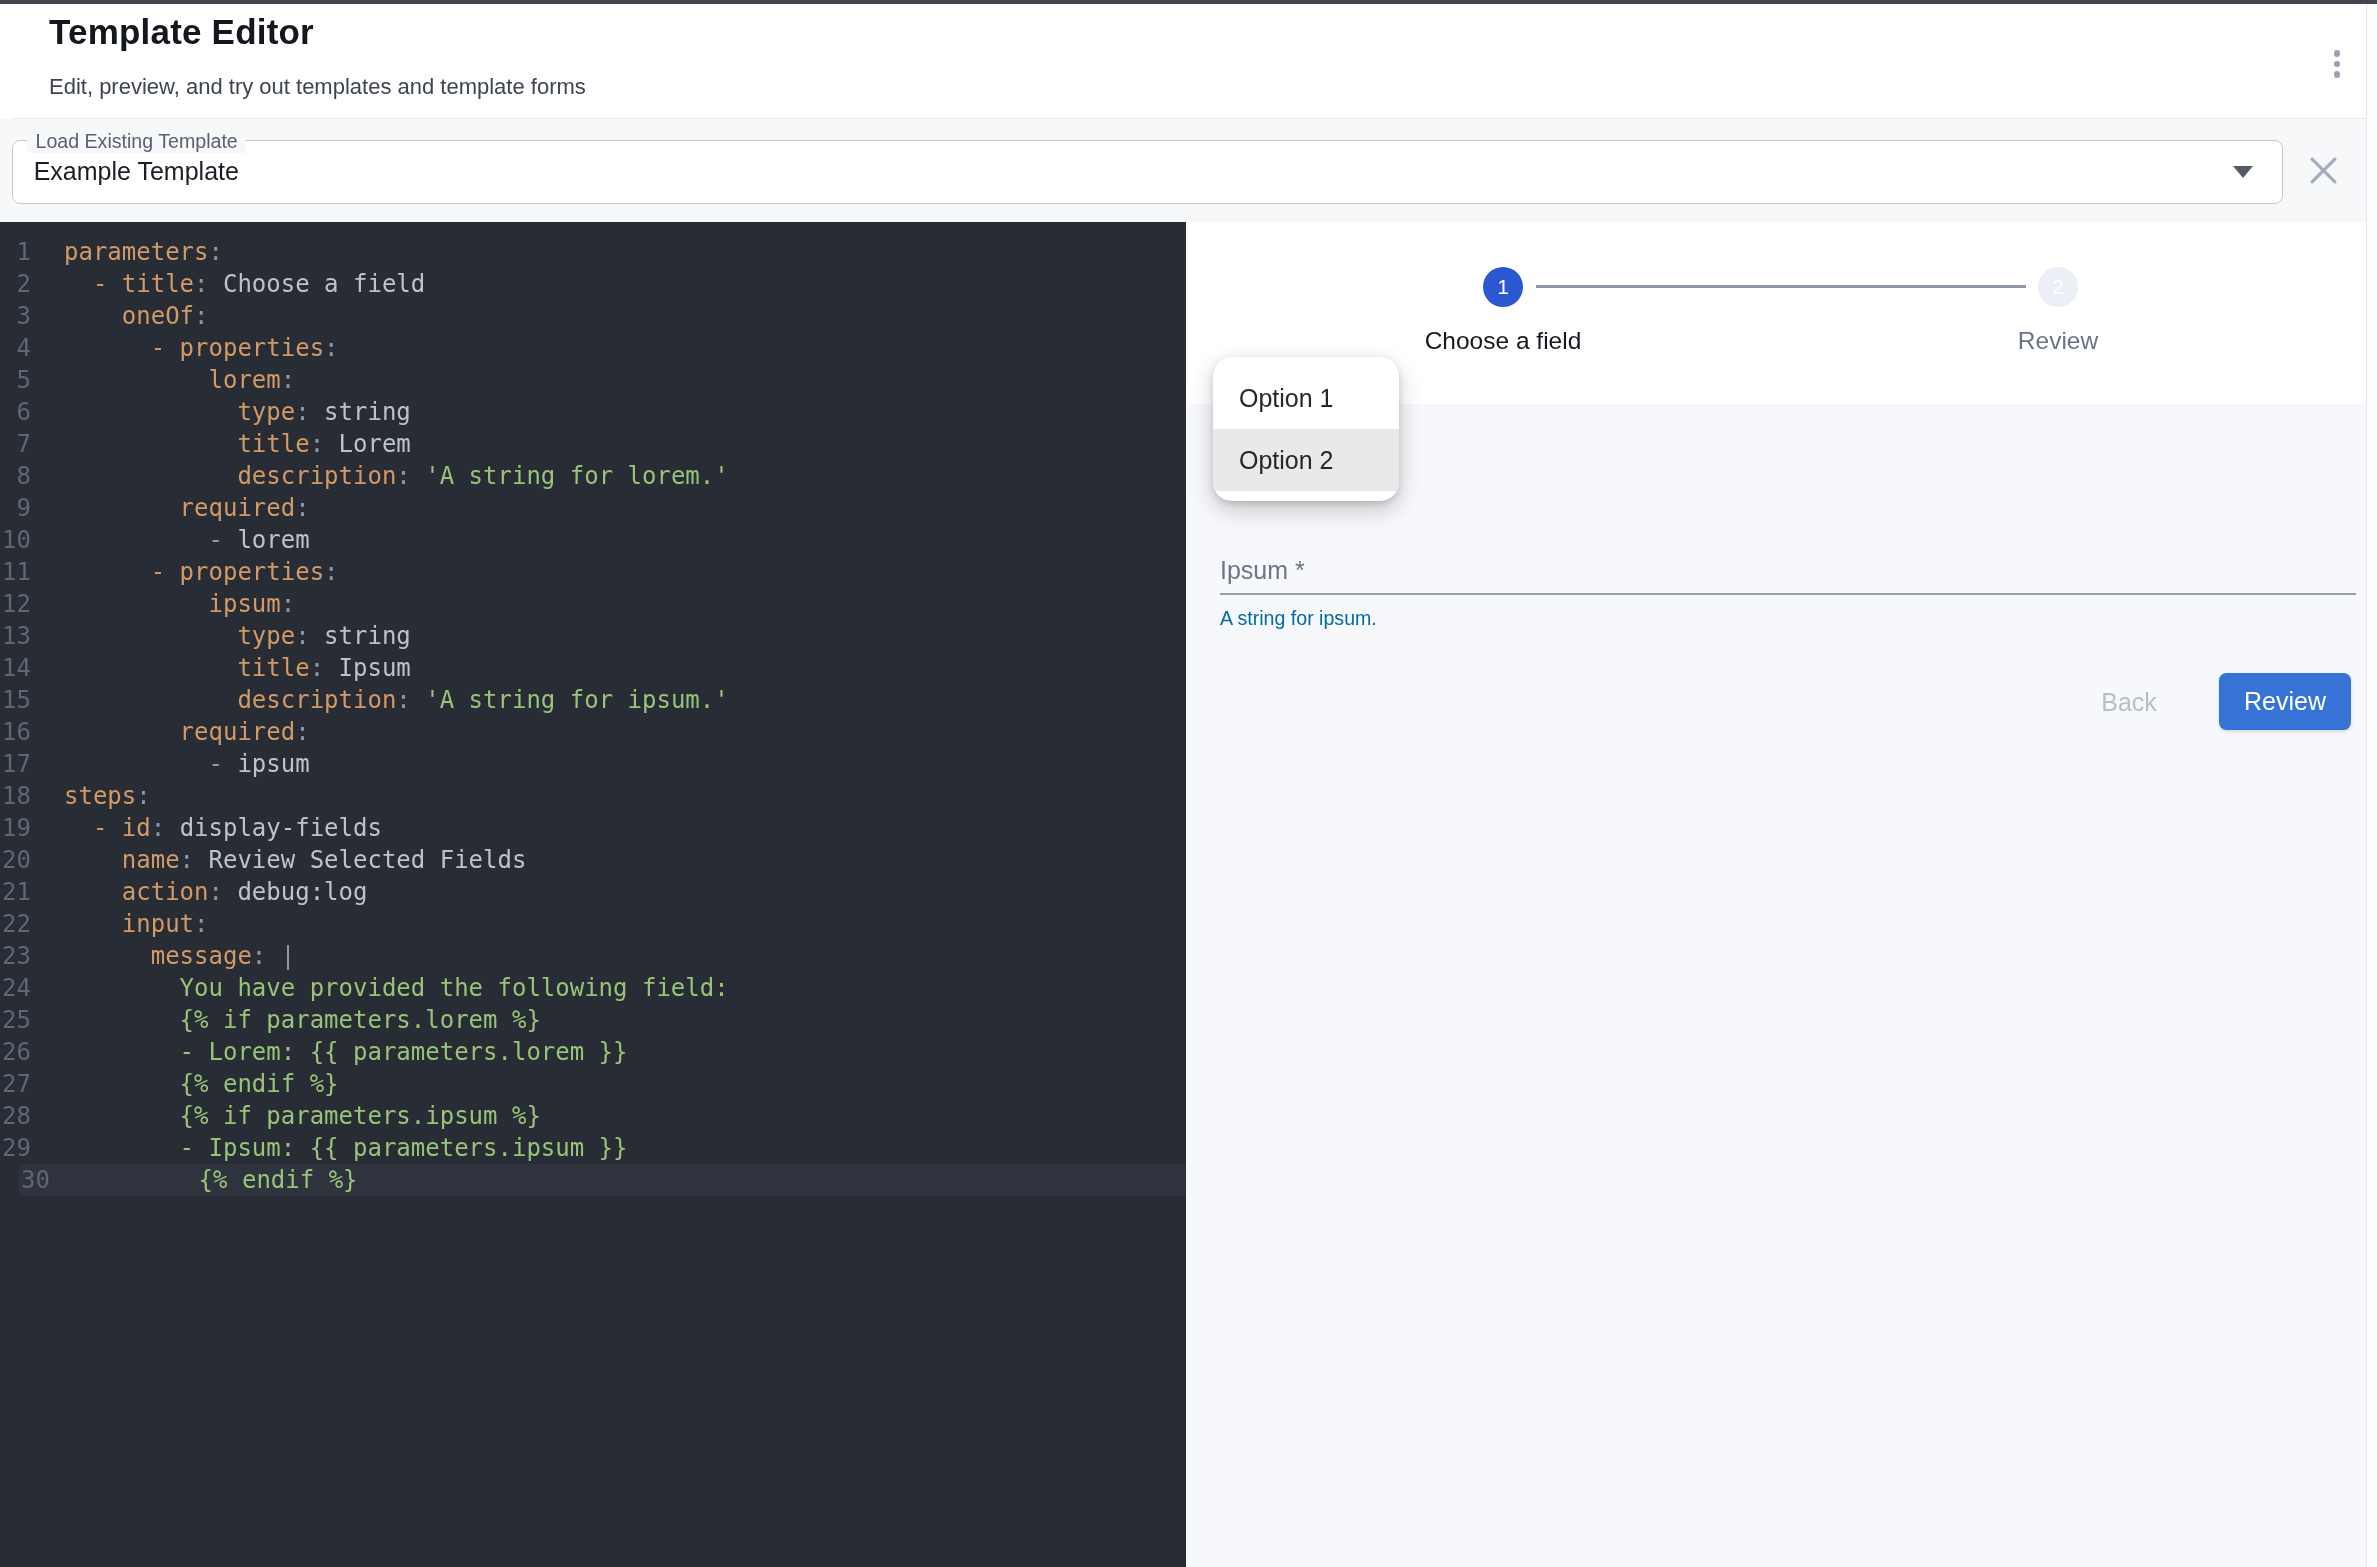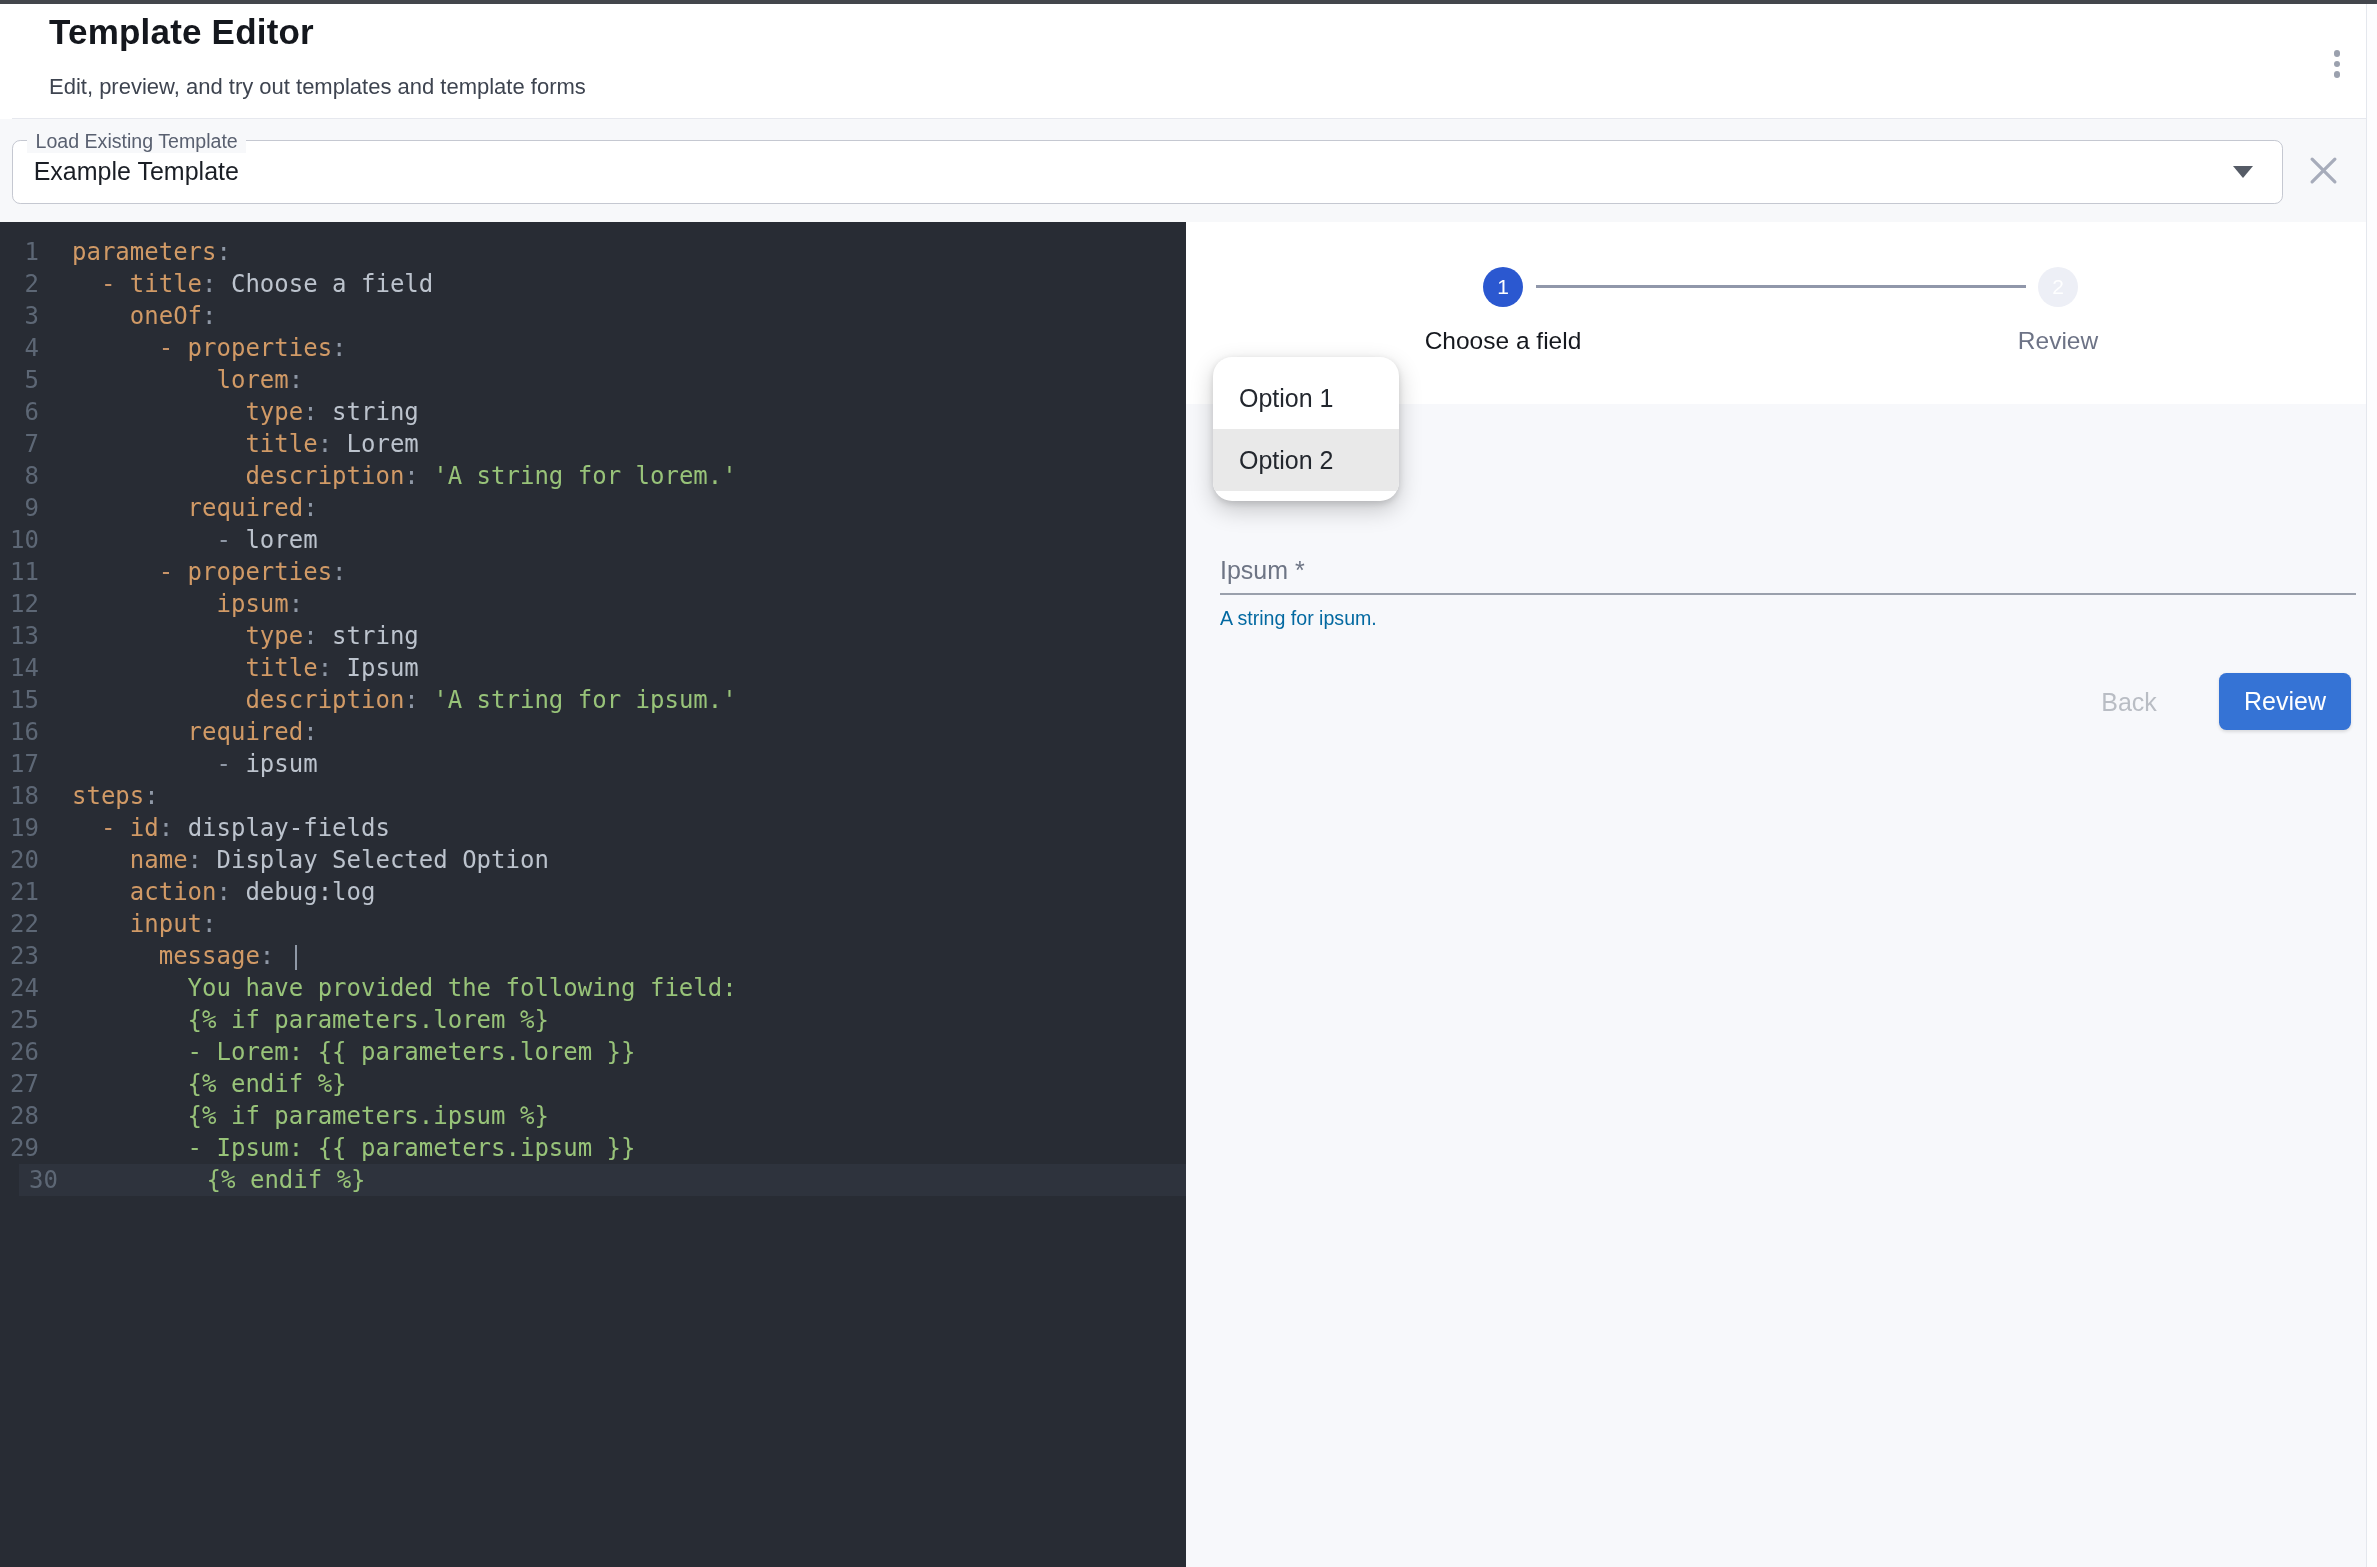--- a/index.html
+++ b/index.html
@@ -35,21 +35,21 @@
   .select-value{position:absolute;left:20.4px;top:0;height:60px;line-height:60px;font-size:25px;color:#1a1e25;}
   .caret{position:absolute;right:29px;top:25px;width:0;height:0;
     border-left:10.6px solid transparent;border-right:10.6px solid transparent;border-top:12.3px solid #555b66;}
   .clear-btn{position:absolute;left:2304px;top:32px;width:39px;height:39px;border:none;background:transparent;
     cursor:pointer;padding:0;}
   .clear-btn svg{display:block;}
 
   
   .editor{position:absolute;left:0;top:222px;width:1186px;height:1345px;background:var(--editor-bg);
     font-family:"DejaVu Sans Mono",monospace;font-size:24px;padding-top:14px;cursor:text;}
-  .cl{height:32px;line-height:32px;white-space:pre;padding-left:8px;}
+  .cl{height:32px;line-height:32px;white-space:pre;}
   .cl.active{background:var(--editor-active);margin-left:19px;}
   .ln{display:inline-block;width:31px;text-align:right;color:var(--code-linenum);}
   .ct{padding-left:33px;}
   .tk-k{color:var(--code-key);}
   .tk-p{color:var(--code-plain);}
   .tk-v{color:var(--code-value);}
   .tk-s{color:var(--code-string);}
   .tk-d{color:var(--code-dash);}
 
   
@@ -131,21 +131,21 @@
       <div class="cl"><span class="ln">10</span><span class="ct"><span class="tk-p">          - </span><span class="tk-v">lorem</span></span></div>
       <div class="cl"><span class="ln">11</span><span class="ct"><span class="tk-p">      </span><span class="tk-d">- </span><span class="tk-k">properties</span><span class="tk-p">:</span></span></div>
       <div class="cl"><span class="ln">12</span><span class="ct"><span class="tk-p">          </span><span class="tk-k">ipsum</span><span class="tk-p">:</span></span></div>
       <div class="cl"><span class="ln">13</span><span class="ct"><span class="tk-p">            </span><span class="tk-k">type</span><span class="tk-p">: </span><span class="tk-v">string</span></span></div>
       <div class="cl"><span class="ln">14</span><span class="ct"><span class="tk-p">            </span><span class="tk-k">title</span><span class="tk-p">: </span><span class="tk-v">Ipsum</span></span></div>
       <div class="cl"><span class="ln">15</span><span class="ct"><span class="tk-p">            </span><span class="tk-k">description</span><span class="tk-p">: </span><span class="tk-s">'A string for ipsum.'</span></span></div>
       <div class="cl"><span class="ln">16</span><span class="ct"><span class="tk-p">        </span><span class="tk-k">required</span><span class="tk-p">:</span></span></div>
       <div class="cl"><span class="ln">17</span><span class="ct"><span class="tk-p">          - </span><span class="tk-v">ipsum</span></span></div>
       <div class="cl"><span class="ln">18</span><span class="ct"><span class="tk-k">steps</span><span class="tk-p">:</span></span></div>
       <div class="cl"><span class="ln">19</span><span class="ct"><span class="tk-p">  </span><span class="tk-d">- </span><span class="tk-k">id</span><span class="tk-p">: </span><span class="tk-v">display-fields</span></span></div>
-      <div class="cl"><span class="ln">20</span><span class="ct"><span class="tk-p">    </span><span class="tk-k">name</span><span class="tk-p">: </span><span class="tk-v">Display Selected Option</span></span></div>
+      <div class="cl"><span class="ln">20</span><span class="ct"><span class="tk-p">    </span><span class="tk-k">name</span><span class="tk-p">: </span><span class="tk-v">Review Selected Fields</span></span></div>
       <div class="cl"><span class="ln">21</span><span class="ct"><span class="tk-p">    </span><span class="tk-k">action</span><span class="tk-p">: </span><span class="tk-v">debug:log</span></span></div>
       <div class="cl"><span class="ln">22</span><span class="ct"><span class="tk-p">    </span><span class="tk-k">input</span><span class="tk-p">:</span></span></div>
       <div class="cl"><span class="ln">23</span><span class="ct"><span class="tk-p">      </span><span class="tk-k">message</span><span class="tk-p">: |</span></span></div>
       <div class="cl"><span class="ln">24</span><span class="ct"><span class="tk-p">        </span><span class="tk-s">You have provided the following field:</span></span></div>
       <div class="cl"><span class="ln">25</span><span class="ct"><span class="tk-p">        </span><span class="tk-s">{% if parameters.lorem %}</span></span></div>
       <div class="cl"><span class="ln">26</span><span class="ct"><span class="tk-p">        </span><span class="tk-s">- Lorem: {{ parameters.lorem }}</span></span></div>
       <div class="cl"><span class="ln">27</span><span class="ct"><span class="tk-p">        </span><span class="tk-s">{% endif %}</span></span></div>
       <div class="cl"><span class="ln">28</span><span class="ct"><span class="tk-p">        </span><span class="tk-s">{% if parameters.ipsum %}</span></span></div>
       <div class="cl"><span class="ln">29</span><span class="ct"><span class="tk-p">        </span><span class="tk-s">- Ipsum: {{ parameters.ipsum }}</span></span></div>
       <div class="cl active"><span class="ln">30</span><span class="ct"><span class="tk-p">        </span><span class="tk-s">{% endif %}</span></span></div>

